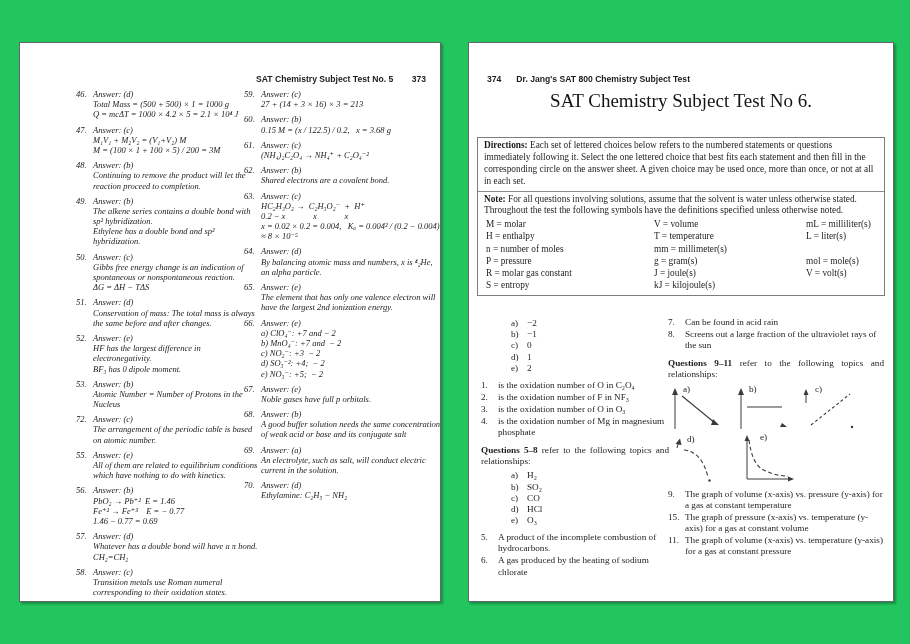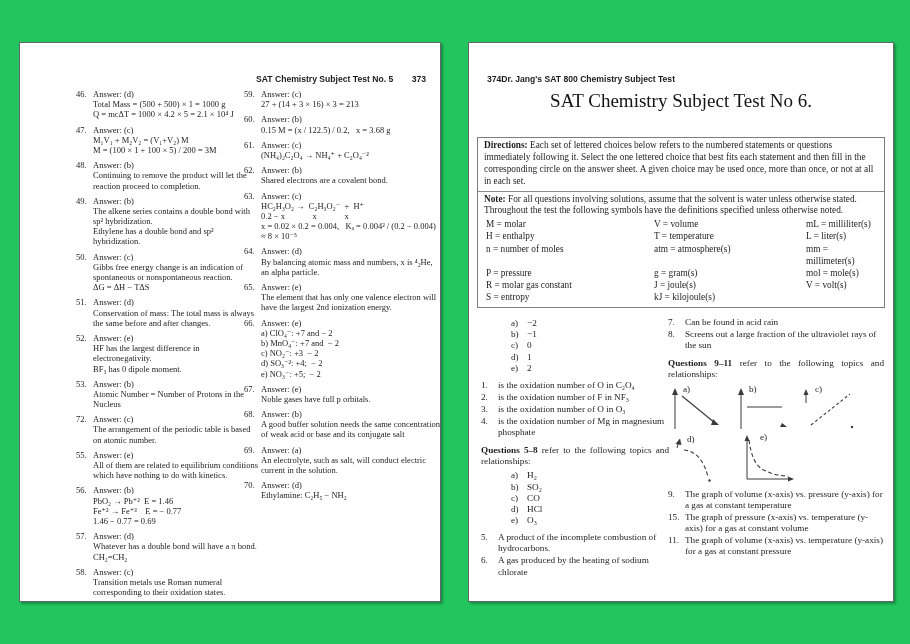--- a/index.html
+++ b/index.html
@@ -6,29 +6,29 @@
   #canvas{position:relative;width:910px;height:644px;background:#22c55e;overflow:hidden;}
   .page{position:absolute;top:42px;height:558px;background:#ffffff;border:1px solid #63666a;
         box-shadow:1.5px 2px 2px rgba(0,0,0,.28);}
   #left-page{left:19px;width:420px;}
   #right-page{left:468px;width:424px;}
 
   
   .lp-header{position:absolute;top:31px;left:236px;width:170px;display:flex;justify-content:space-between;
              font-family:"Liberation Sans",sans-serif;font-size:8.6px;font-weight:600;color:#1c1c1c;}
   .lp-col{position:absolute;top:46px;font-family:"Liberation Serif","DejaVu Serif",serif;
-          font-size:8.5px;line-height:1.2;color:#232323;}
+          font-style:italic;font-size:8.5px;line-height:1.2;color:#232323;}
   #lp-col1{left:56px;width:182px;}
   #lp-col2{left:224px;width:198px;}
   .answer{display:flex;margin-bottom:5px;}
   .a-num{flex:none;width:17px;}
   .a-body{flex:1;white-space:pre-wrap;}
 
   
-  .rp-header{position:absolute;top:31px;left:18px;display:flex;
+  .rp-header{position:absolute;top:31px;left:18px;display:flex;gap:15px;
              font-family:"Liberation Sans",sans-serif;font-size:8.6px;font-weight:600;color:#1c1c1c;}
   .rp-title{position:absolute;top:47px;left:0;width:100%;text-align:center;
             font-family:"Liberation Serif","DejaVu Serif",serif;font-size:19px;color:#141414;}
   .rp-part{position:absolute;top:75px;left:0;width:100%;text-align:center;
            font-family:"Liberation Serif","DejaVu Serif",serif;font-size:12.5px;font-weight:bold;color:#141414;}
   .rp-box{position:absolute;left:8px;top:94px;width:406px;border:1px solid #7d7d7d;
           font-family:"Liberation Serif","DejaVu Serif",serif;font-size:9.3px;line-height:1.28;color:#1e1e1e;}
   .box-sec{padding:2px 6px 3px;}
   .box-sec.first{border-bottom:1px solid #8a8a8a;}
   .box-label{font-weight:bold;}
@@ -263,21 +263,20 @@
             </div>
 
             <div class="sym-row">
               <span>H = enthalpy</span>
               <span>T = temperature</span>
               <span>L = liter(s)</span>
             </div>
 
             <div class="sym-row">
               <span>n = number of moles</span>
-              <span>atm = atmosphere(s)</span>
               <span>mm = millimeter(s)</span>
             </div>
 
             <div class="sym-row">
               <span>P = pressure</span>
               <span>g = gram(s)</span>
               <span>mol = mole(s)</span>
             </div>
 
             <div class="sym-row">

